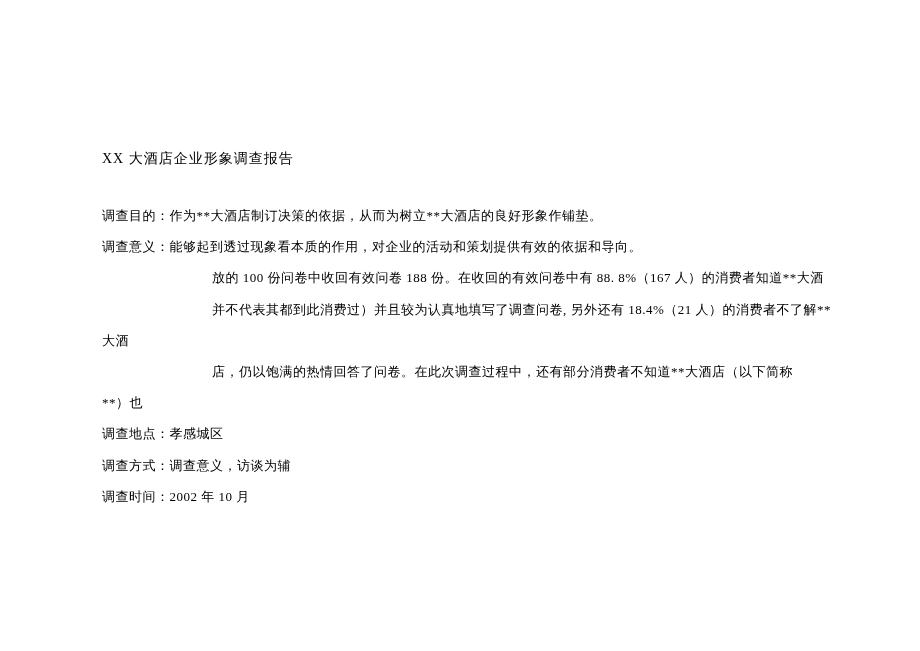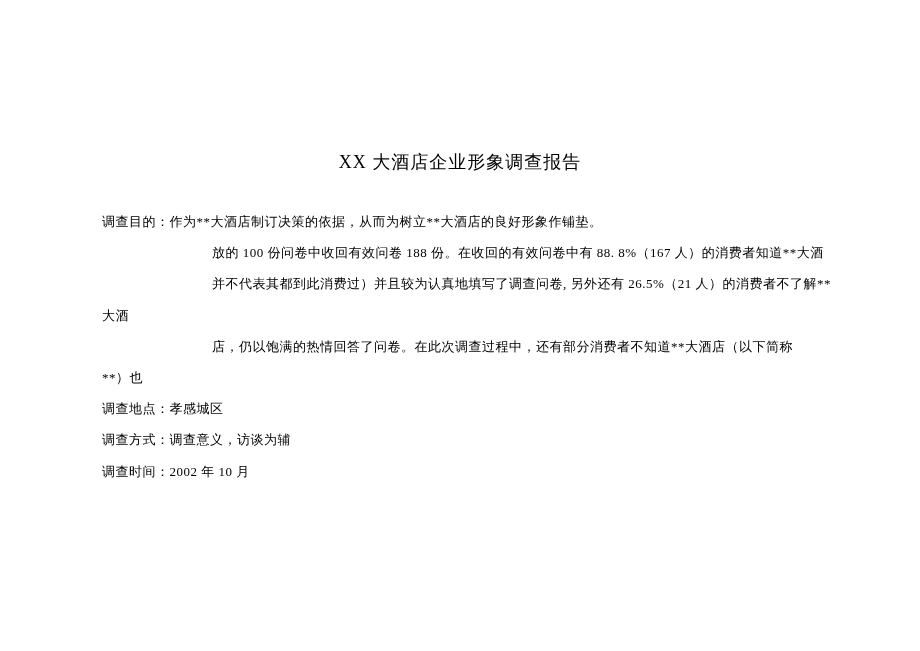--- a/index.html
+++ b/index.html
@@ -6,22 +6,21 @@
     body {
       width: 920px;
       height: 651px;
       background: #ffffff;
       font-family: "SimSun", "宋体", serif;
       color: #000000;
       padding: 150px 102px 20px 102px;
       overflow: hidden;
     }
     .title {
-      text-align: center;
-      font-size: 18px;
+      font-size: 14px;
       font-weight: normal;
       font-family: "SimSun", "宋体", serif;
       margin-bottom: 32px;
       letter-spacing: 1px;
     }
     .content {
       font-size: 13px;
       line-height: 2.4;
       letter-spacing: 0.5px;
       margin-top: 20px;
@@ -35,21 +34,22 @@
       width: 110px;
     }
   </style>
 </head>
 <body>
 
 <h1 class="title">XX 大酒店企业形象调查报告</h1>
 
 <div class="content">
   <span class="line">调查目的：作为**大酒店制订决策的依据，从而为树立**大酒店的良好形象作铺垫。</span>
+  <span class="line">调查意义：能够起到透过现象看本质的作用，对企业的活动和策划提供有效的依据和导向。</span>
   <span class="line"><span class="indent"></span><span>放的 100 份问卷中收回有效问卷 188 份。在收回的有效问卷中有 88. 8%（167 人）的消费者知道**大酒</span></span>
-  <span class="line"><span class="indent"></span><span>并不代表其都到此消费过）并且较为认真地填写了调查问卷, 另外还有 26.5%（21 人）的消费者不了解**</span></span>
+  <span class="line"><span class="indent"></span><span>并不代表其都到此消费过）并且较为认真地填写了调查问卷, 另外还有 18.4%（21 人）的消费者不了解**</span></span>
   <span class="line">大酒</span>
   <span class="line"><span class="indent"></span><span>店，仍以饱满的热情回答了问卷。在此次调查过程中，还有部分消费者不知道**大酒店（以下简称</span></span>
   <span class="line">**）也</span>
   <span class="line">调查地点：孝感城区</span>
   <span class="line">调查方式：调查意义，访谈为辅</span>
   <span class="line">调查时间：2002 年 10 月</span>
 </div>
 
 </body></html>

